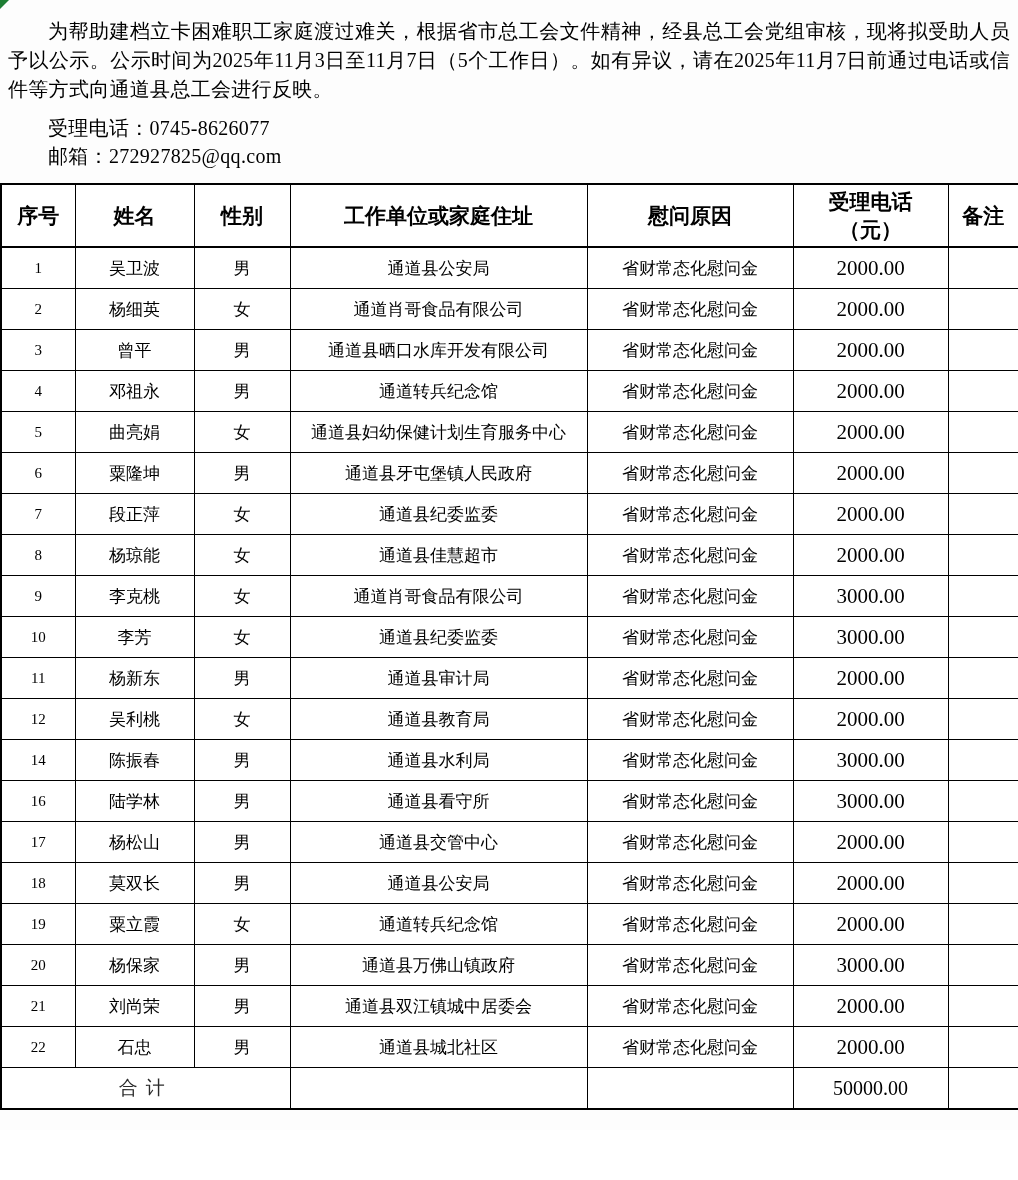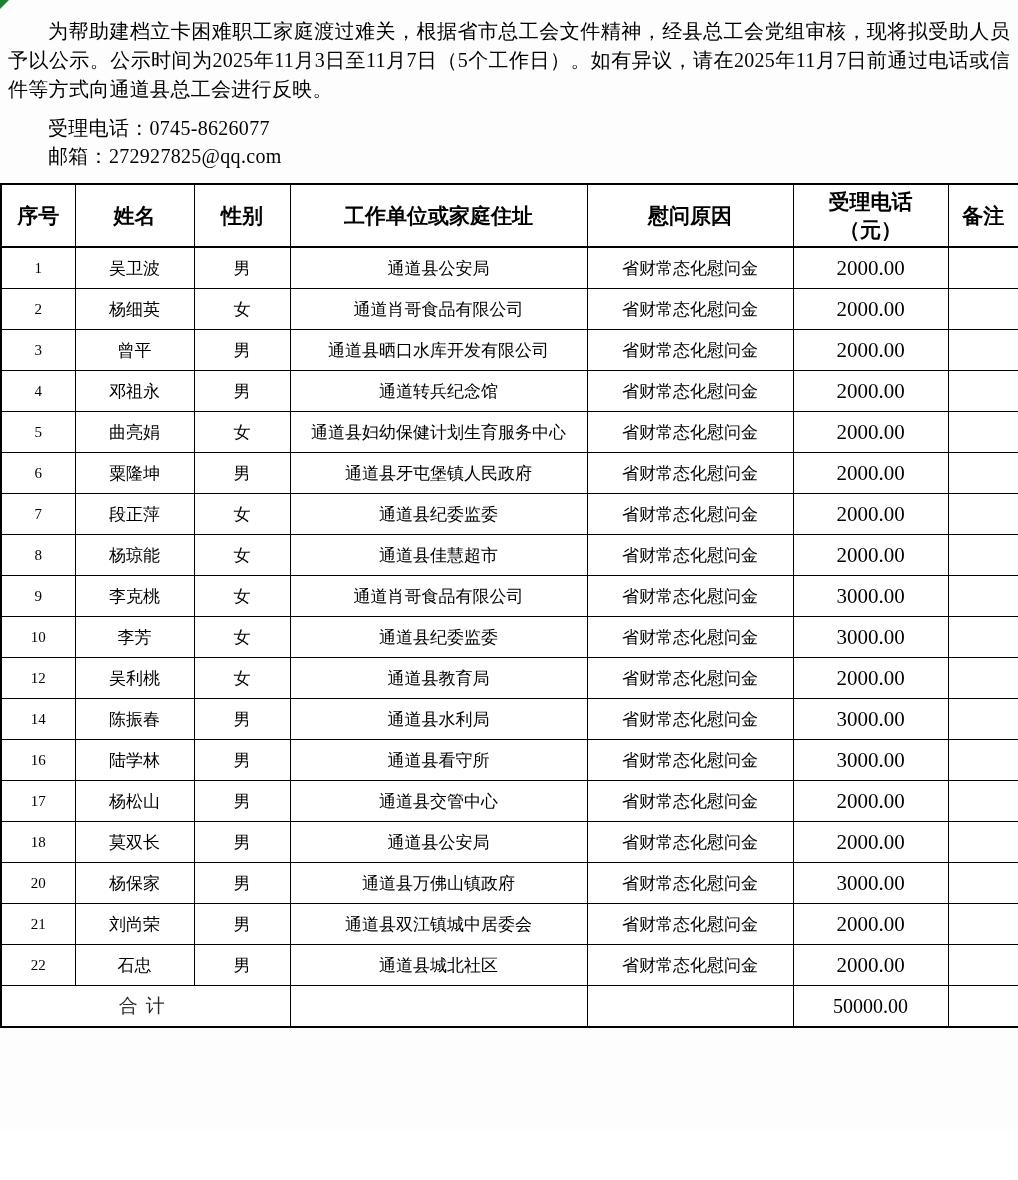--- a/index.html
+++ b/index.html
@@ -209,20 +209,29 @@
         <tr>
           <td class="c0">10</td>
           <td class="c1">李芳</td>
           <td class="c2">女</td>
           <td class="c3">通道县纪委监委</td>
           <td class="c4">省财常态化慰问金</td>
           <td class="c5">3000.00</td>
           <td class="c6"></td>
         </tr>
         <tr>
+          <td class="c0">11</td>
+          <td class="c1">杨新东</td>
+          <td class="c2">男</td>
+          <td class="c3">通道县审计局</td>
+          <td class="c4">省财常态化慰问金</td>
+          <td class="c5">2000.00</td>
+          <td class="c6"></td>
+        </tr>
+        <tr>
           <td class="c0">12</td>
           <td class="c1">吴利桃</td>
           <td class="c2">女</td>
           <td class="c3">通道县教育局</td>
           <td class="c4">省财常态化慰问金</td>
           <td class="c5">2000.00</td>
           <td class="c6"></td>
         </tr>
         <tr>
           <td class="c0">14</td>
@@ -249,20 +258,29 @@
           <td class="c3">通道县交管中心</td>
           <td class="c4">省财常态化慰问金</td>
           <td class="c5">2000.00</td>
           <td class="c6"></td>
         </tr>
         <tr>
           <td class="c0">18</td>
           <td class="c1">莫双长</td>
           <td class="c2">男</td>
           <td class="c3">通道县公安局</td>
+          <td class="c4">省财常态化慰问金</td>
+          <td class="c5">2000.00</td>
+          <td class="c6"></td>
+        </tr>
+        <tr>
+          <td class="c0">19</td>
+          <td class="c1">粟立霞</td>
+          <td class="c2">女</td>
+          <td class="c3">通道转兵纪念馆</td>
           <td class="c4">省财常态化慰问金</td>
           <td class="c5">2000.00</td>
           <td class="c6"></td>
         </tr>
         <tr>
           <td class="c0">20</td>
           <td class="c1">杨保家</td>
           <td class="c2">男</td>
           <td class="c3">通道县万佛山镇政府</td>
           <td class="c4">省财常态化慰问金</td>

